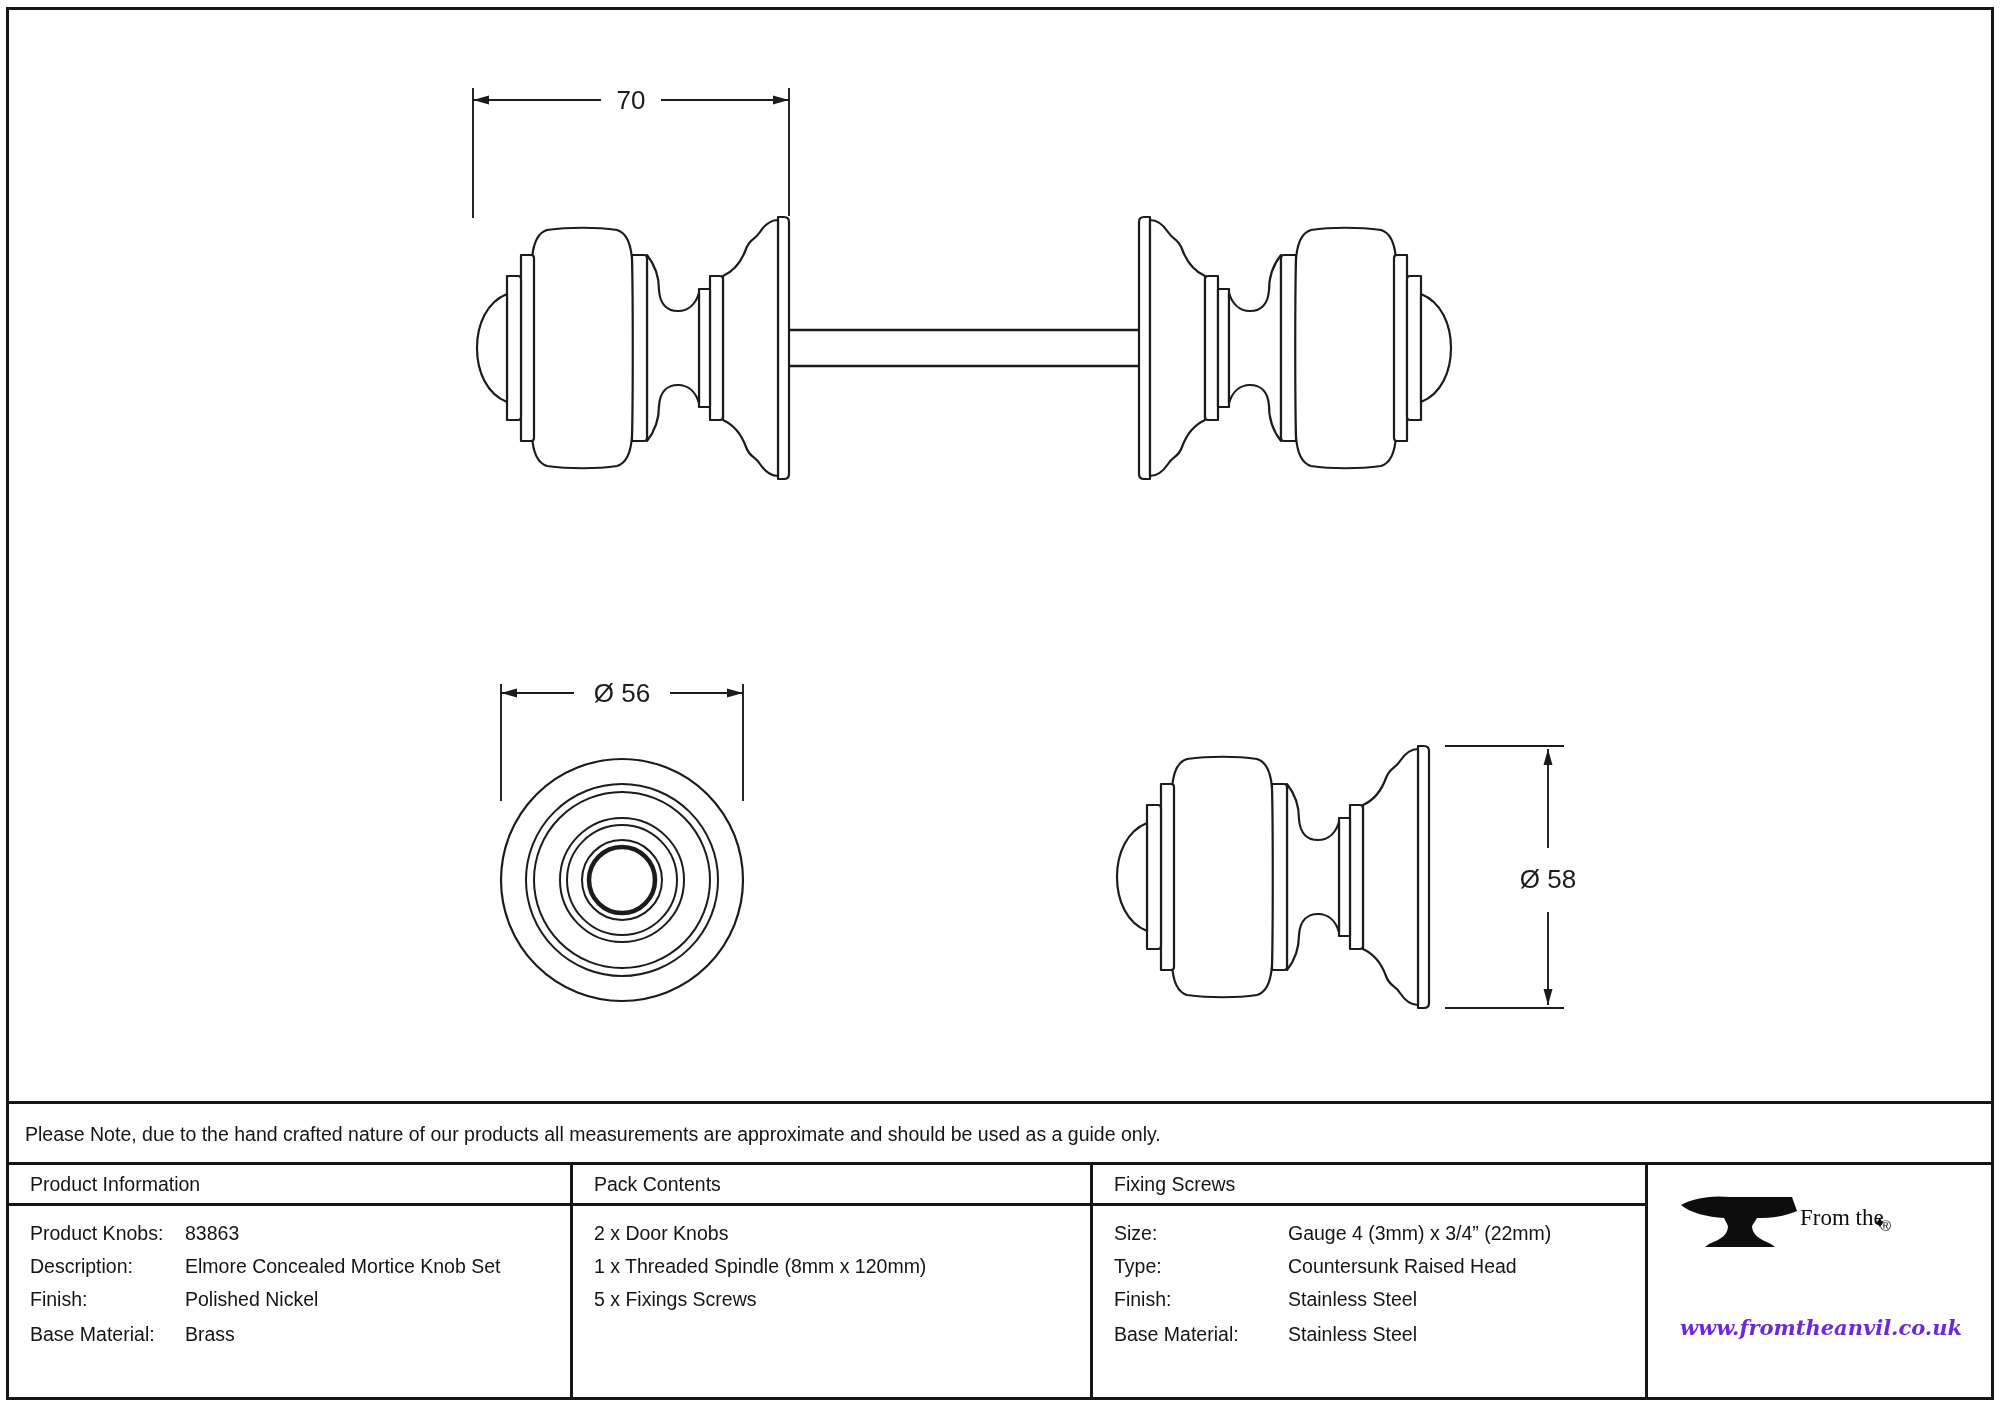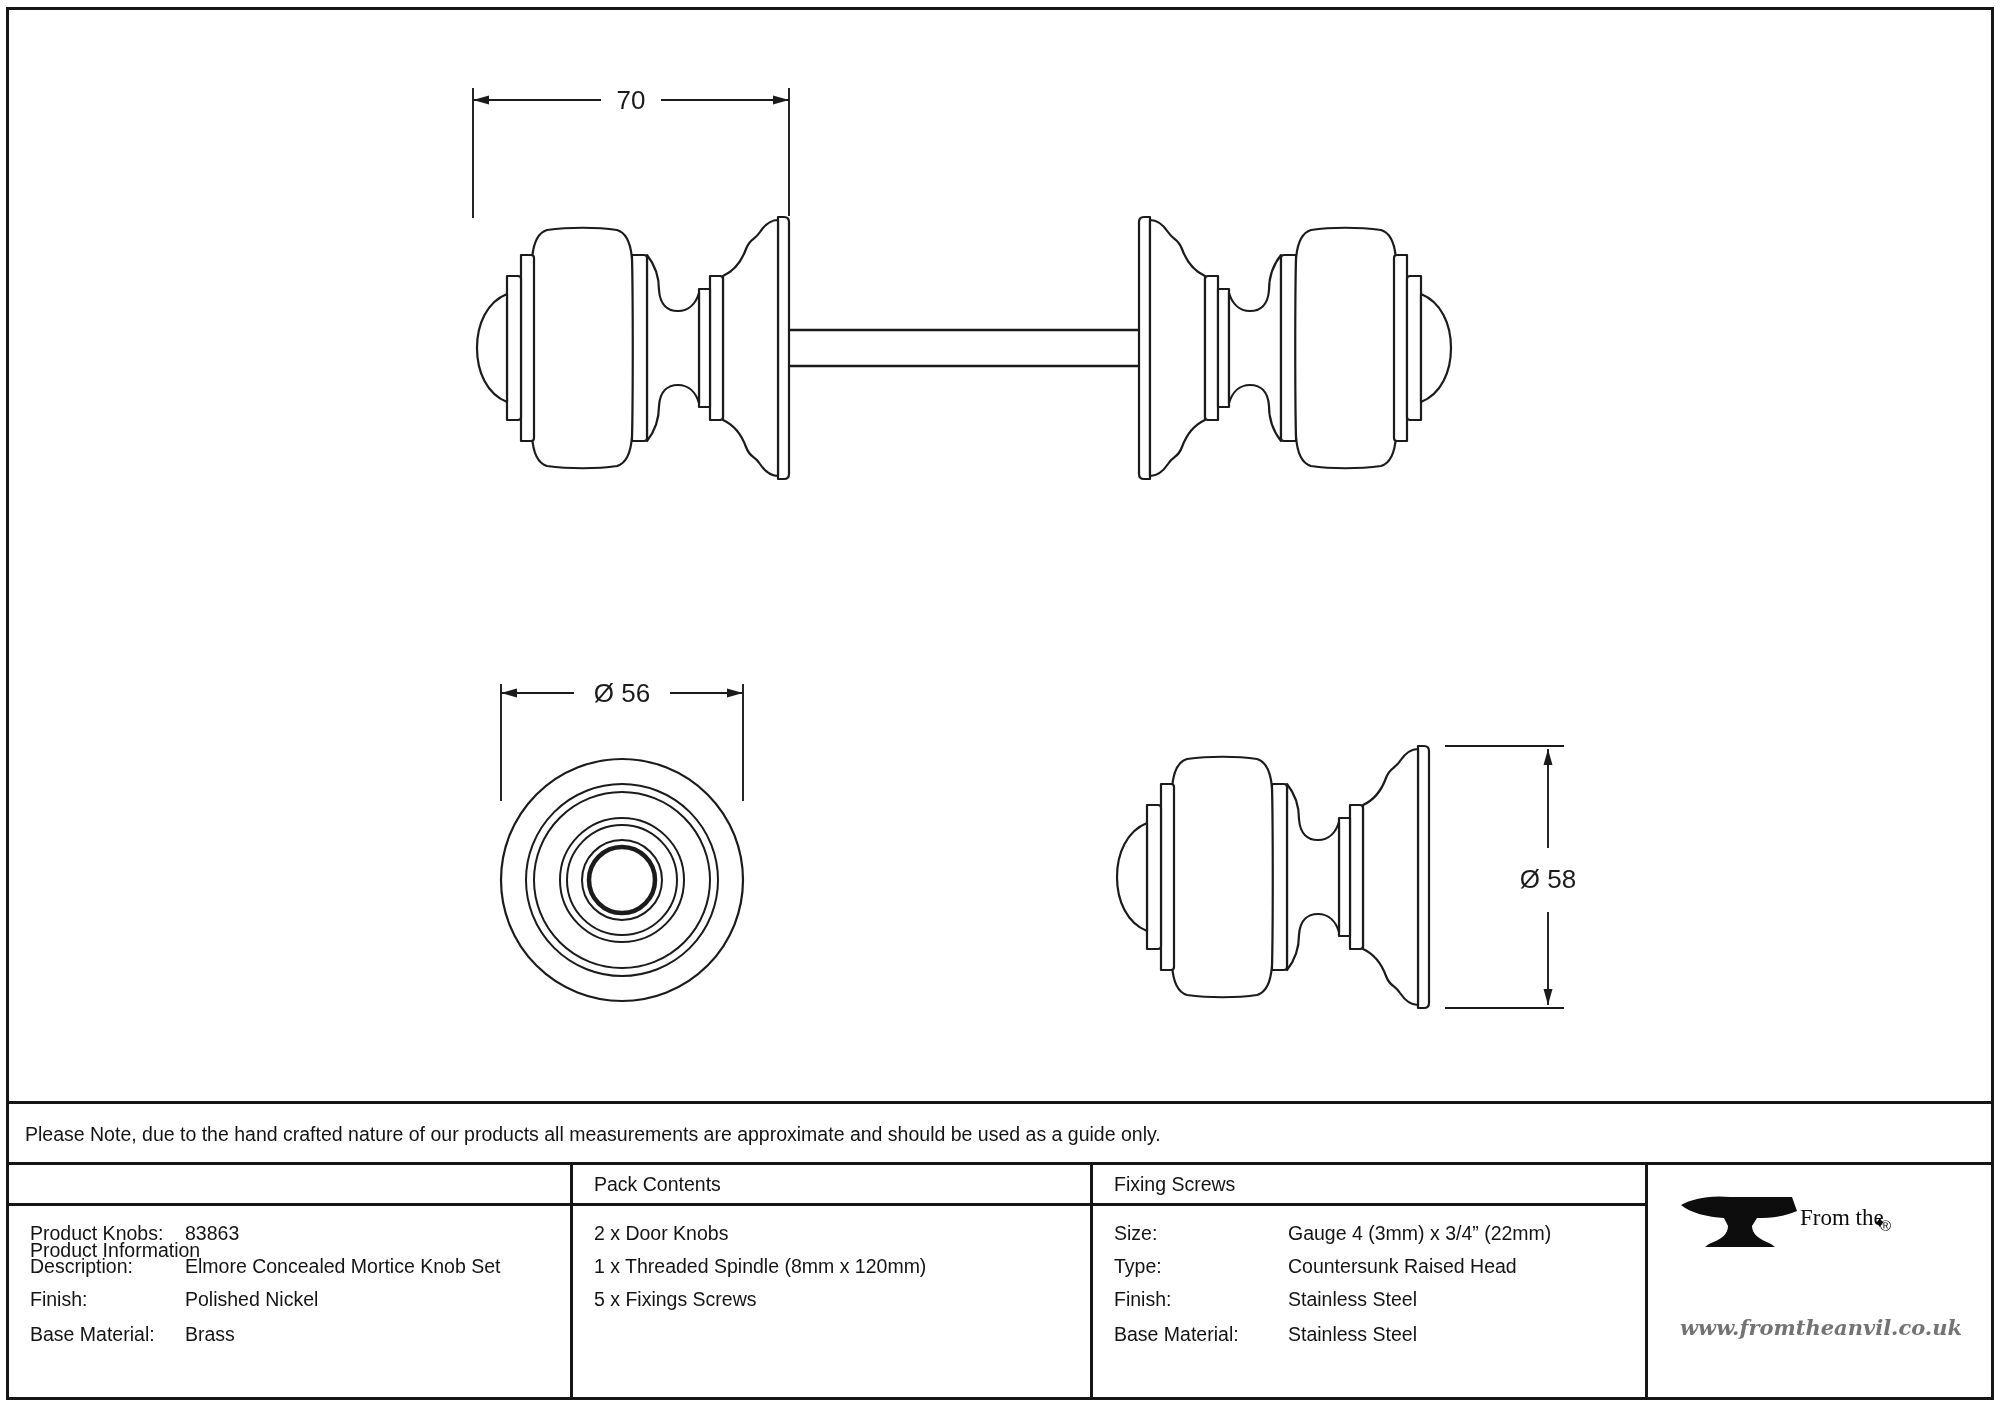--- a/index.html
+++ b/index.html
@@ -11,21 +11,21 @@
   .frame{left:6px;top:7px;width:1982px;height:1387px;border:3px solid #161616;}
   .hline,.vline{background:#161616;}
   .txt{font-size:19.5px;line-height:22px;white-space:nowrap;color:#141414;}
   .drawing-svg{left:0;top:0;}
   
   .logo{left:1680px;top:1193px;width:286px;height:196px;}
   .logo .from-the{left:104px;top:12px;font-family:"Liberation Serif",serif;font-size:23px;color:#0d0d0d;margin-left:16px;}
   .logo .diamond{left:196px;top:20px;font-size:15px;color:#0d0d0d;}
   .logo .brand{left:2px;top:32px;font-family:"Liberation Serif",serif;font-weight:bold;font-size:80px;line-height:1;color:#0d0d0d;letter-spacing:1px;}
   .logo .reg{left:200px;top:24px;font-size:15px;color:#0d0d0d;}
-  .logo .url{left:0px;top:122px;width:276px;text-align:center;font-family:"DejaVu Serif",serif;font-style:italic;font-weight:bold;font-size:21px;color:#737373;}
+  .logo .url{left:0px;top:122px;width:276px;text-align:center;font-family:"DejaVu Serif",serif;font-style:italic;font-weight:bold;font-size:21px;color:#6d28d9;}
 </style>
 </head>
 <body>
 
 <div class="abs frame"></div>
 
 <svg class="abs drawing-svg" width="2000" height="1406" viewBox="0 0 2000 1406">
   <defs>
 
     <g id="knob" stroke="#1b1b1b" stroke-width="2.2" fill="#ffffff" stroke-linejoin="round" stroke-linecap="round">
@@ -98,21 +98,21 @@
 
 <div class="abs hline" style="left:6px;top:1101px;width:1988px;height:3px;"></div>
 <div class="abs hline" style="left:6px;top:1162px;width:1988px;height:3px;"></div>
 <div class="abs hline" style="left:6px;top:1203px;width:1642px;height:3px;"></div>
 <div class="abs vline" style="left:570px;top:1162px;width:3px;height:235px;"></div>
 <div class="abs vline" style="left:1090px;top:1162px;width:3px;height:235px;"></div>
 <div class="abs vline" style="left:1645px;top:1162px;width:3px;height:235px;"></div>
 
 <div class="abs txt" style="left:25px;top:1123px;">Please Note, due to the hand crafted nature of our products all measurements are approximate and should be used as a guide only.</div>
 
-<div class="abs txt" style="left:30px;top:1239px;text-align:center;">Product Information</div>
+<div class="abs txt" style="left:30px;top:1173px;text-align:center;">Product Information</div>
 <div class="abs txt" style="left:594px;top:1173px;">Pack Contents</div>
 <div class="abs txt" style="left:1114px;top:1173px;">Fixing Screws</div>
 
 <div>
   <div class="abs txt" style="left:30px;top:1222px;">Product Knobs:</div>
   <div class="abs txt" style="left:185px;top:1222px;">83863</div>
   <div class="abs txt" style="left:30px;top:1255px;">Description:</div>
   <div class="abs txt" style="left:185px;top:1255px;">Elmore Concealed Mortice Knob Set</div>
   <div class="abs txt" style="left:30px;top:1288px;">Finish:</div>
   <div class="abs txt" style="left:185px;top:1288px;">Polished Nickel</div>

